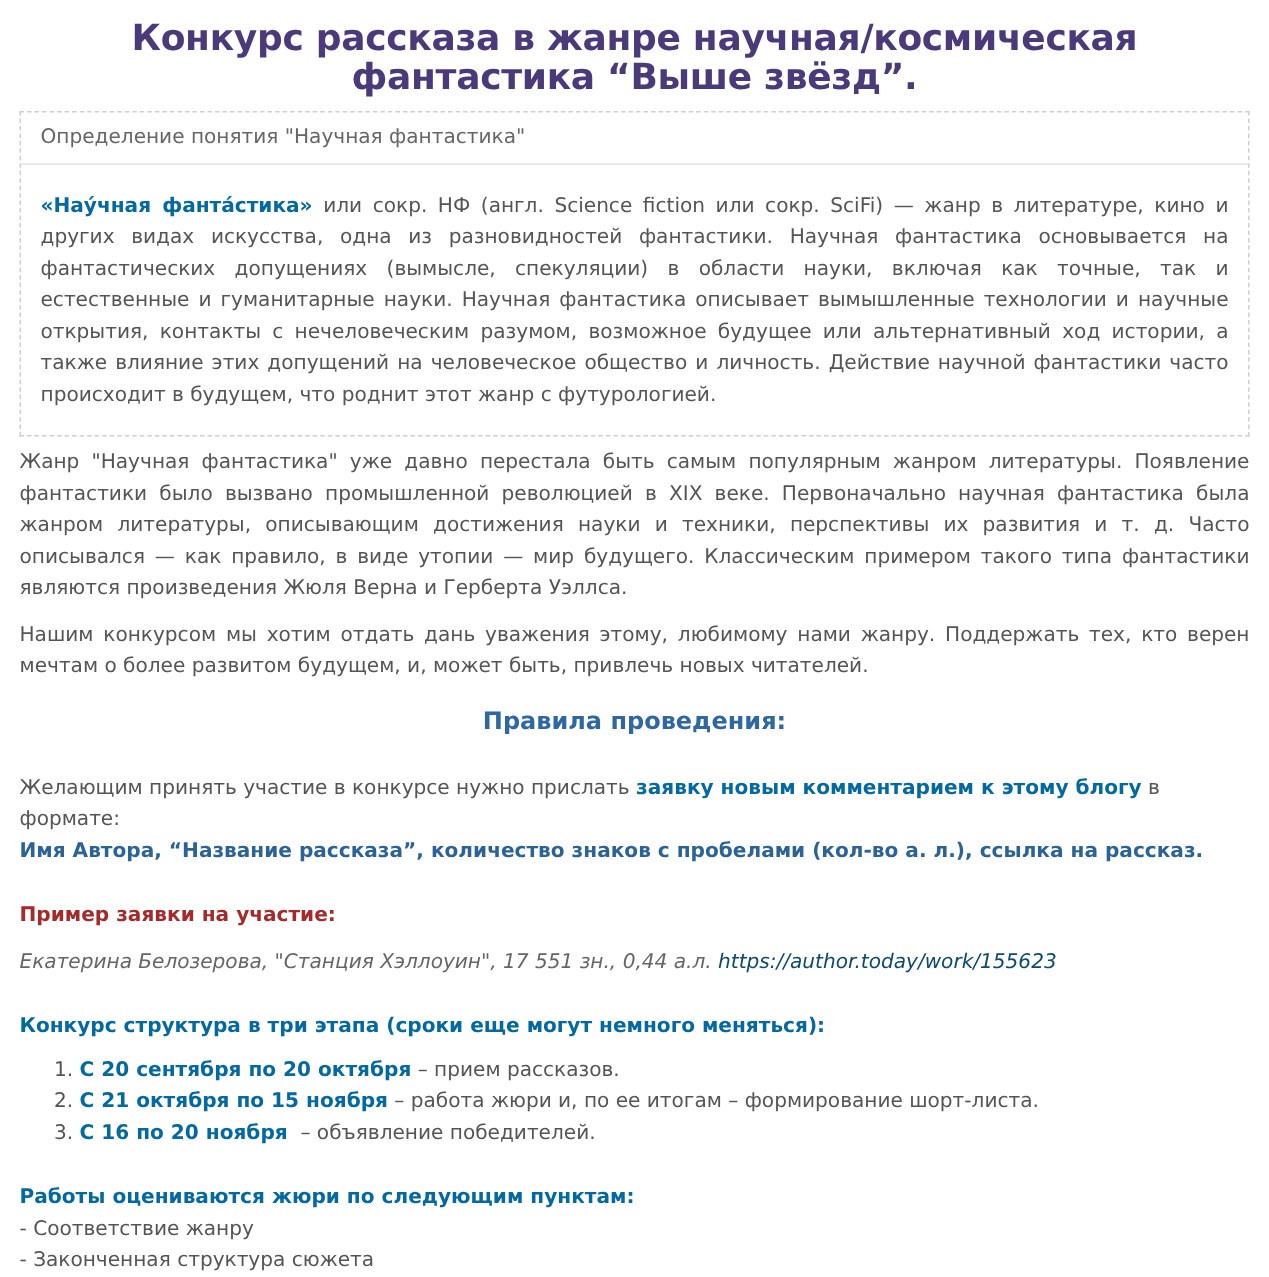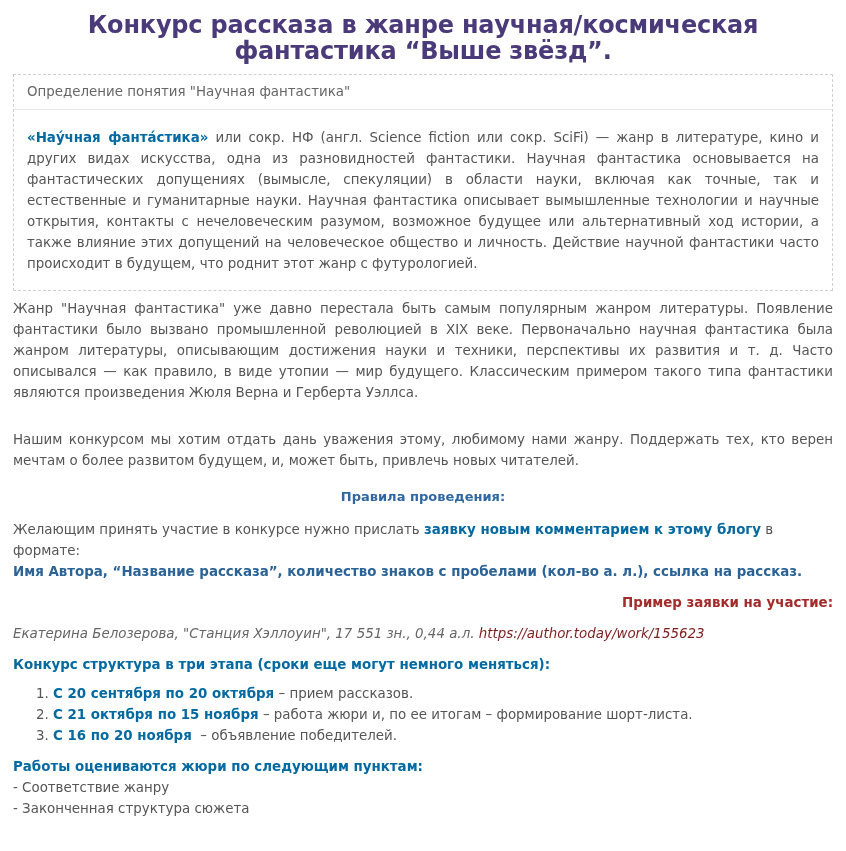--- a/index.html
+++ b/index.html
@@ -32,35 +32,35 @@
     border-bottom: 1px solid #e5e5e5;
     line-height: 20px;
   }
   .def-body {
     padding: 17px 13px 16px 13px;
     text-align: justify;
     color: #555;
   }
   p { margin: 0; text-align: justify; }
   .p1 { margin-top: 7px; }
-  .p2 { margin-top: 26px; }
+  .p2 { margin-top: 10px; }
   .rules-h {
     text-align: center;
     color: #2f67a3;
     font-weight: bold;
-    font-size: 13px;
+    font-size: 16px;
     line-height: 24px;
     margin: 14px 0 7px 0;
   }
   .b { font-weight: bold; color: #0369a1; }
   .blue-b { font-weight: bold; color: #2b6396; }
-  .red-b { font-weight: bold; color: #a52b2b; text-align: right; }
-  .mt10 { margin-top: 10px; }
+  .red-b { font-weight: bold; color: #a52b2b; }
+  .mt10 { margin-top: 22px; }
   .example { font-style: italic; color: #666; margin-top: 10px; }
-  .example a { color: #7f1d1d; text-decoration: none; }
+  .example a { color: #0c4a6e; text-decoration: none; }
   ol { margin: 8px 0 0 0; padding-left: 40px; }
   ol li { line-height: 21px; }
   .crit-list { margin: 0; padding: 0; list-style: none; }
   .crit-list li { line-height: 21px; }
 </style>
 </head>
 <body>
 
 <div class="page">
   <h1 class="title">Конкурс рассказа в жанре научная/космическая фантастика “Выше звёзд”.</h1>

